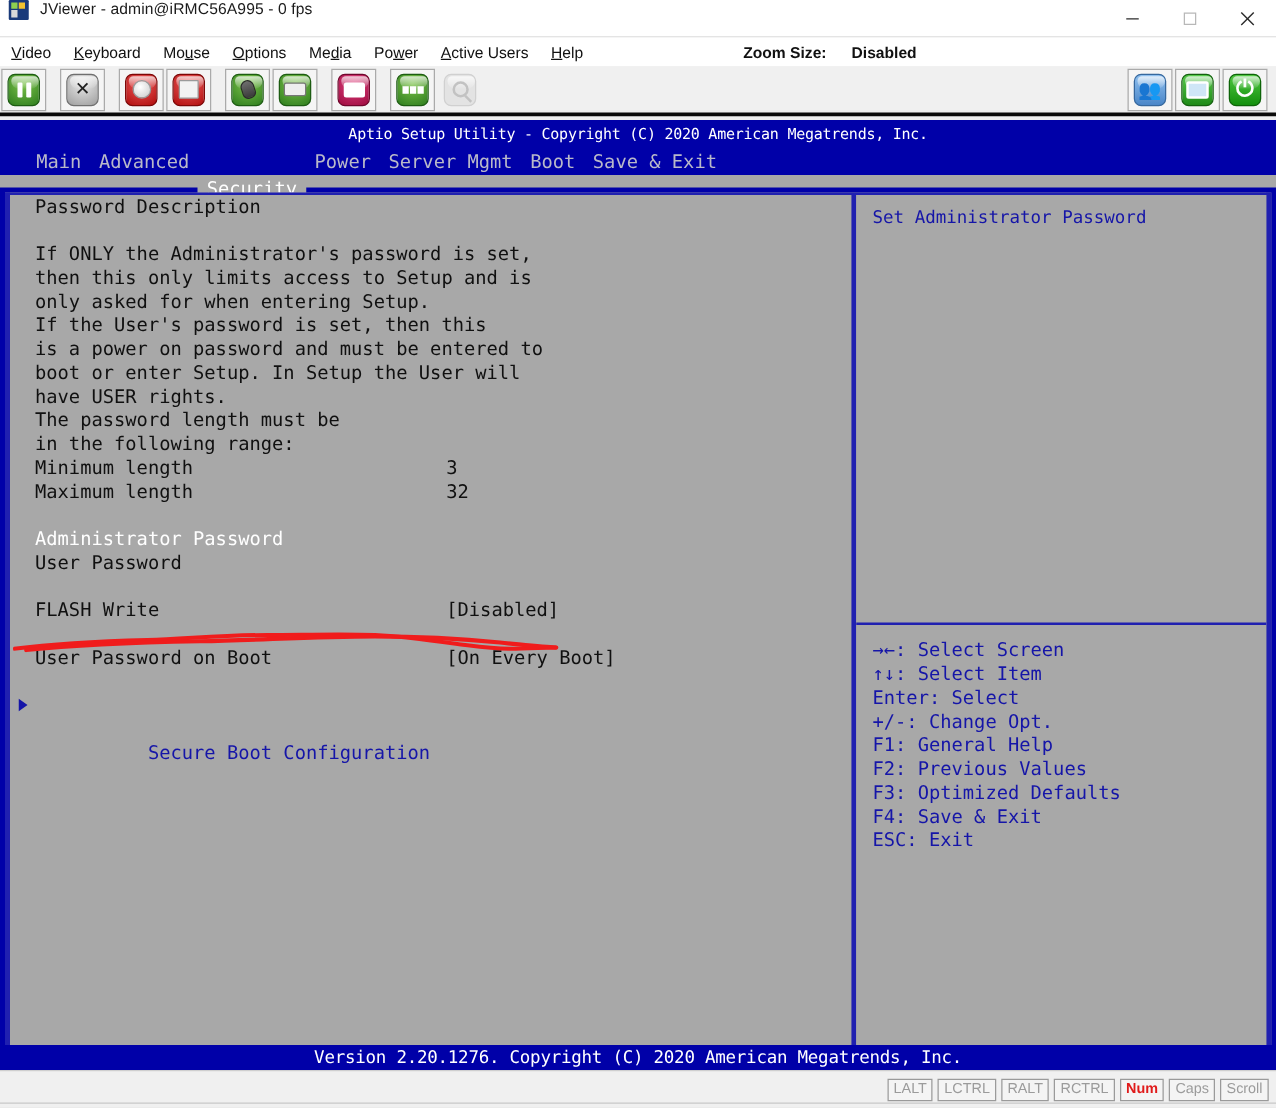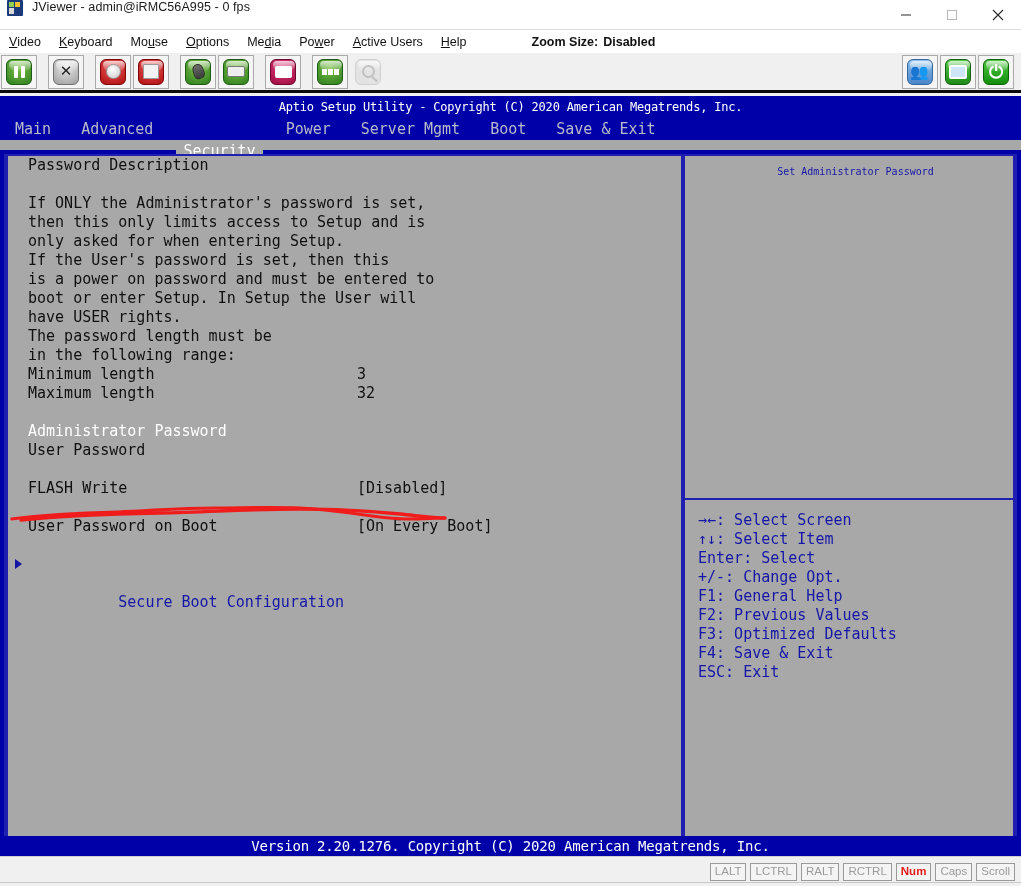--- a/index.html
+++ b/index.html
@@ -49,22 +49,22 @@
   .menubar {
     position: absolute; left: 0; top: 30px; width: 1021px; height: 23px;
     background: #ffffff; display: flex; align-items: center;
   }
   .menu-item {
     font-size: 12.5px; color: #111; padding: 0 9px; height: 23px;
     display: flex; align-items: center; white-space: nowrap;
   }
   .menu-item .mn { text-decoration: underline; }
   .zoomsize {
-    margin-left: 56px; font-size: 12.5px; color: #111;
-    font-weight: bold; display: flex; gap: 5px;
+    margin-left: 119px; font-size: 12.5px; color: #111;
+    font-weight: bold; display: flex; gap: 20px;
   }
   .zoomsize .zs-label { font-weight: bold; }
   .zoomsize .zs-val { font-weight: bold; }
 
   
   .toolbar {
     position: absolute; left: 0; top: 53px; width: 1021px; height: 40px;
     background: #f0f0f0;
     border-bottom: 3px solid #0b0b0b;
     display: flex; align-items: center;
@@ -131,21 +131,21 @@
     background: #0000a8;
     font-family: "DejaVu Sans Mono", monospace;
   }
   .bios-title {
     width: 100%; height: 22px; color: #ffffff;
     font-size: 12px; text-align: center; line-height: 22px;
     letter-spacing: -0.2px;
   }
   .bios-tabs {
     height: 22px; display: flex; align-items: center;
-    padding-left: 8px; gap: 16px;
+    padding-left: 22px; gap: 0;
   }
   .bios-tab {
     font-size: 15px; color: #b9b9c9; padding: 1px 7px; line-height: 18px;
     white-space: pre;
   }
   .bios-tab.active { background: #a8a8a8; color: #ffffff; margin-top: 44px; }
   .bios-sub {
     height: 10px; background: #a8a8a8; width: 100%;
   }
 
@@ -178,21 +178,21 @@
   .row.sel { color: #ffffff; }
   .row.blue { color: #1515a8; }
   .arrow-mark {
     position: absolute; left: -13px; top: 4px;
     width: 0; height: 0;
     border-left: 7px solid #1515a8;
     border-top: 5px solid transparent;
     border-bottom: 5px solid transparent;
   }
 
-  .help-title { font-size: 10px; color: #1515a8; white-space: pre; text-align: center; }
+  .help-title { font-size: 14px; color: #1515a8; white-space: pre; }
   .help-sep {
     position: absolute; left: 0; top: 342px; width: 100%; height: 2px;
     background: #2020b0;
   }
   .help-keys { position: absolute; left: 13px; top: 355px; }
   .help-keys .row { color: #1515a8; height: 19px; line-height: 19px; }
 
   
   .annot { position: absolute; left: 0; top: 0; width: 1021px; height: 886px; pointer-events: none; }
 

